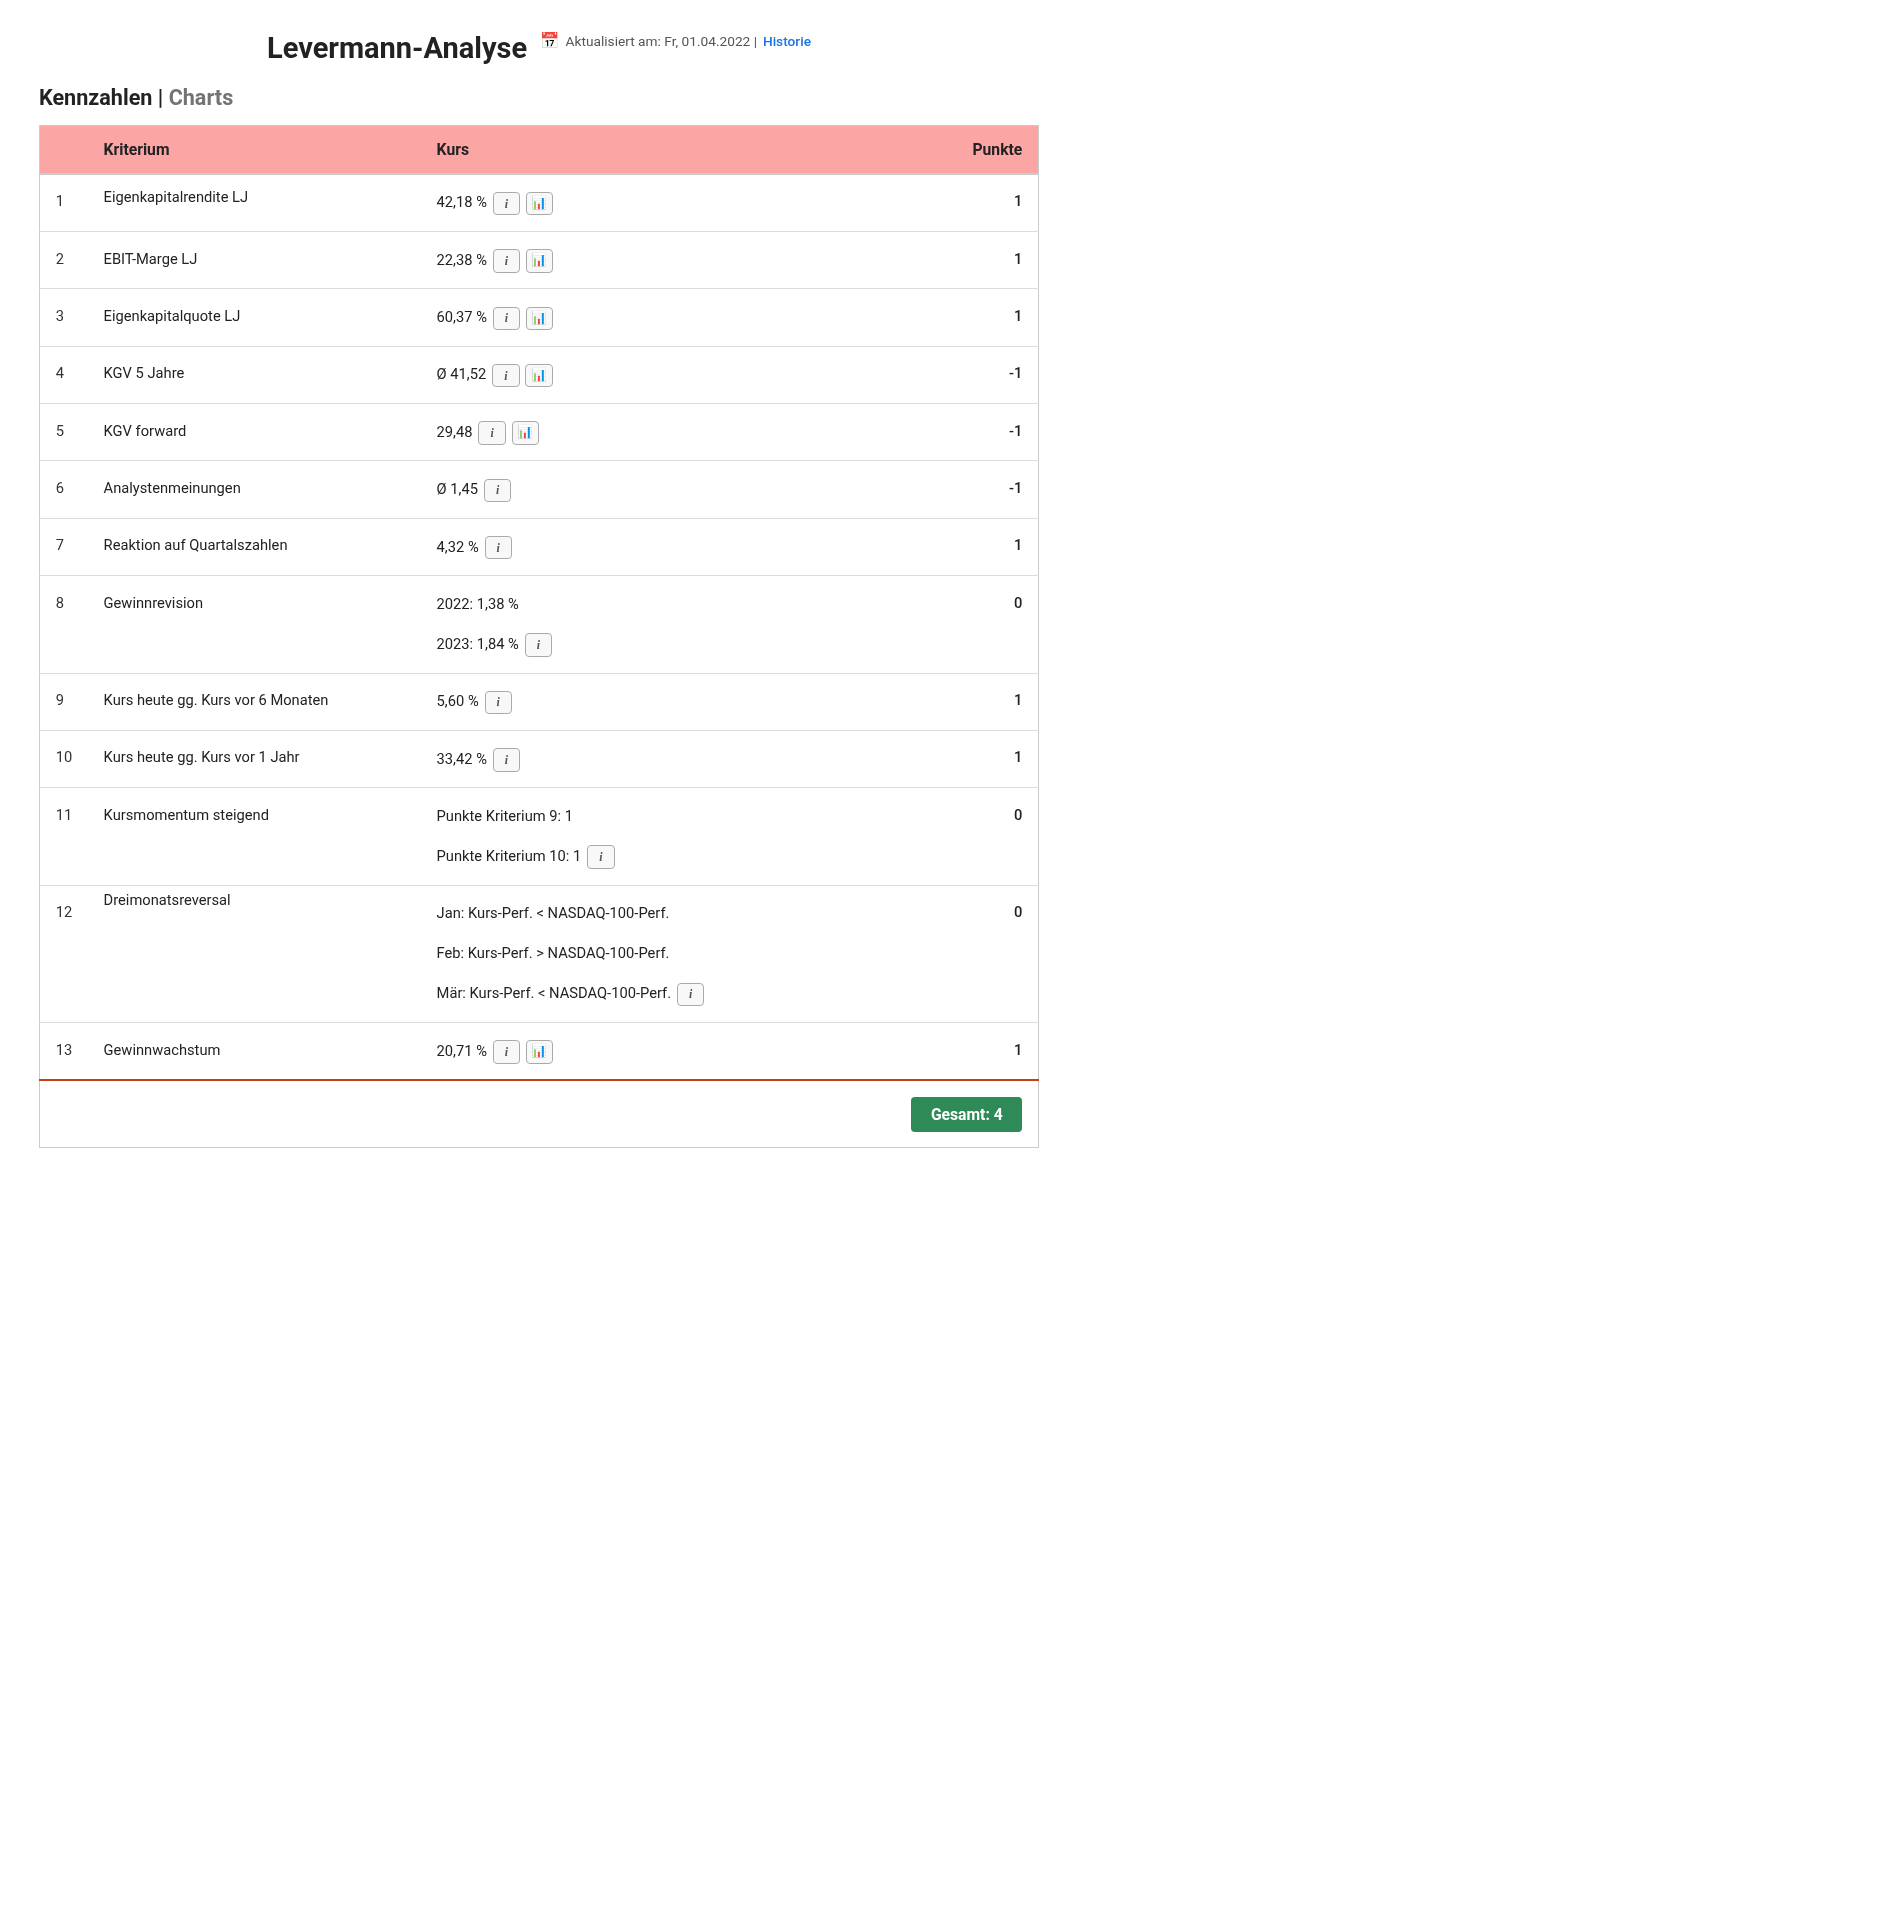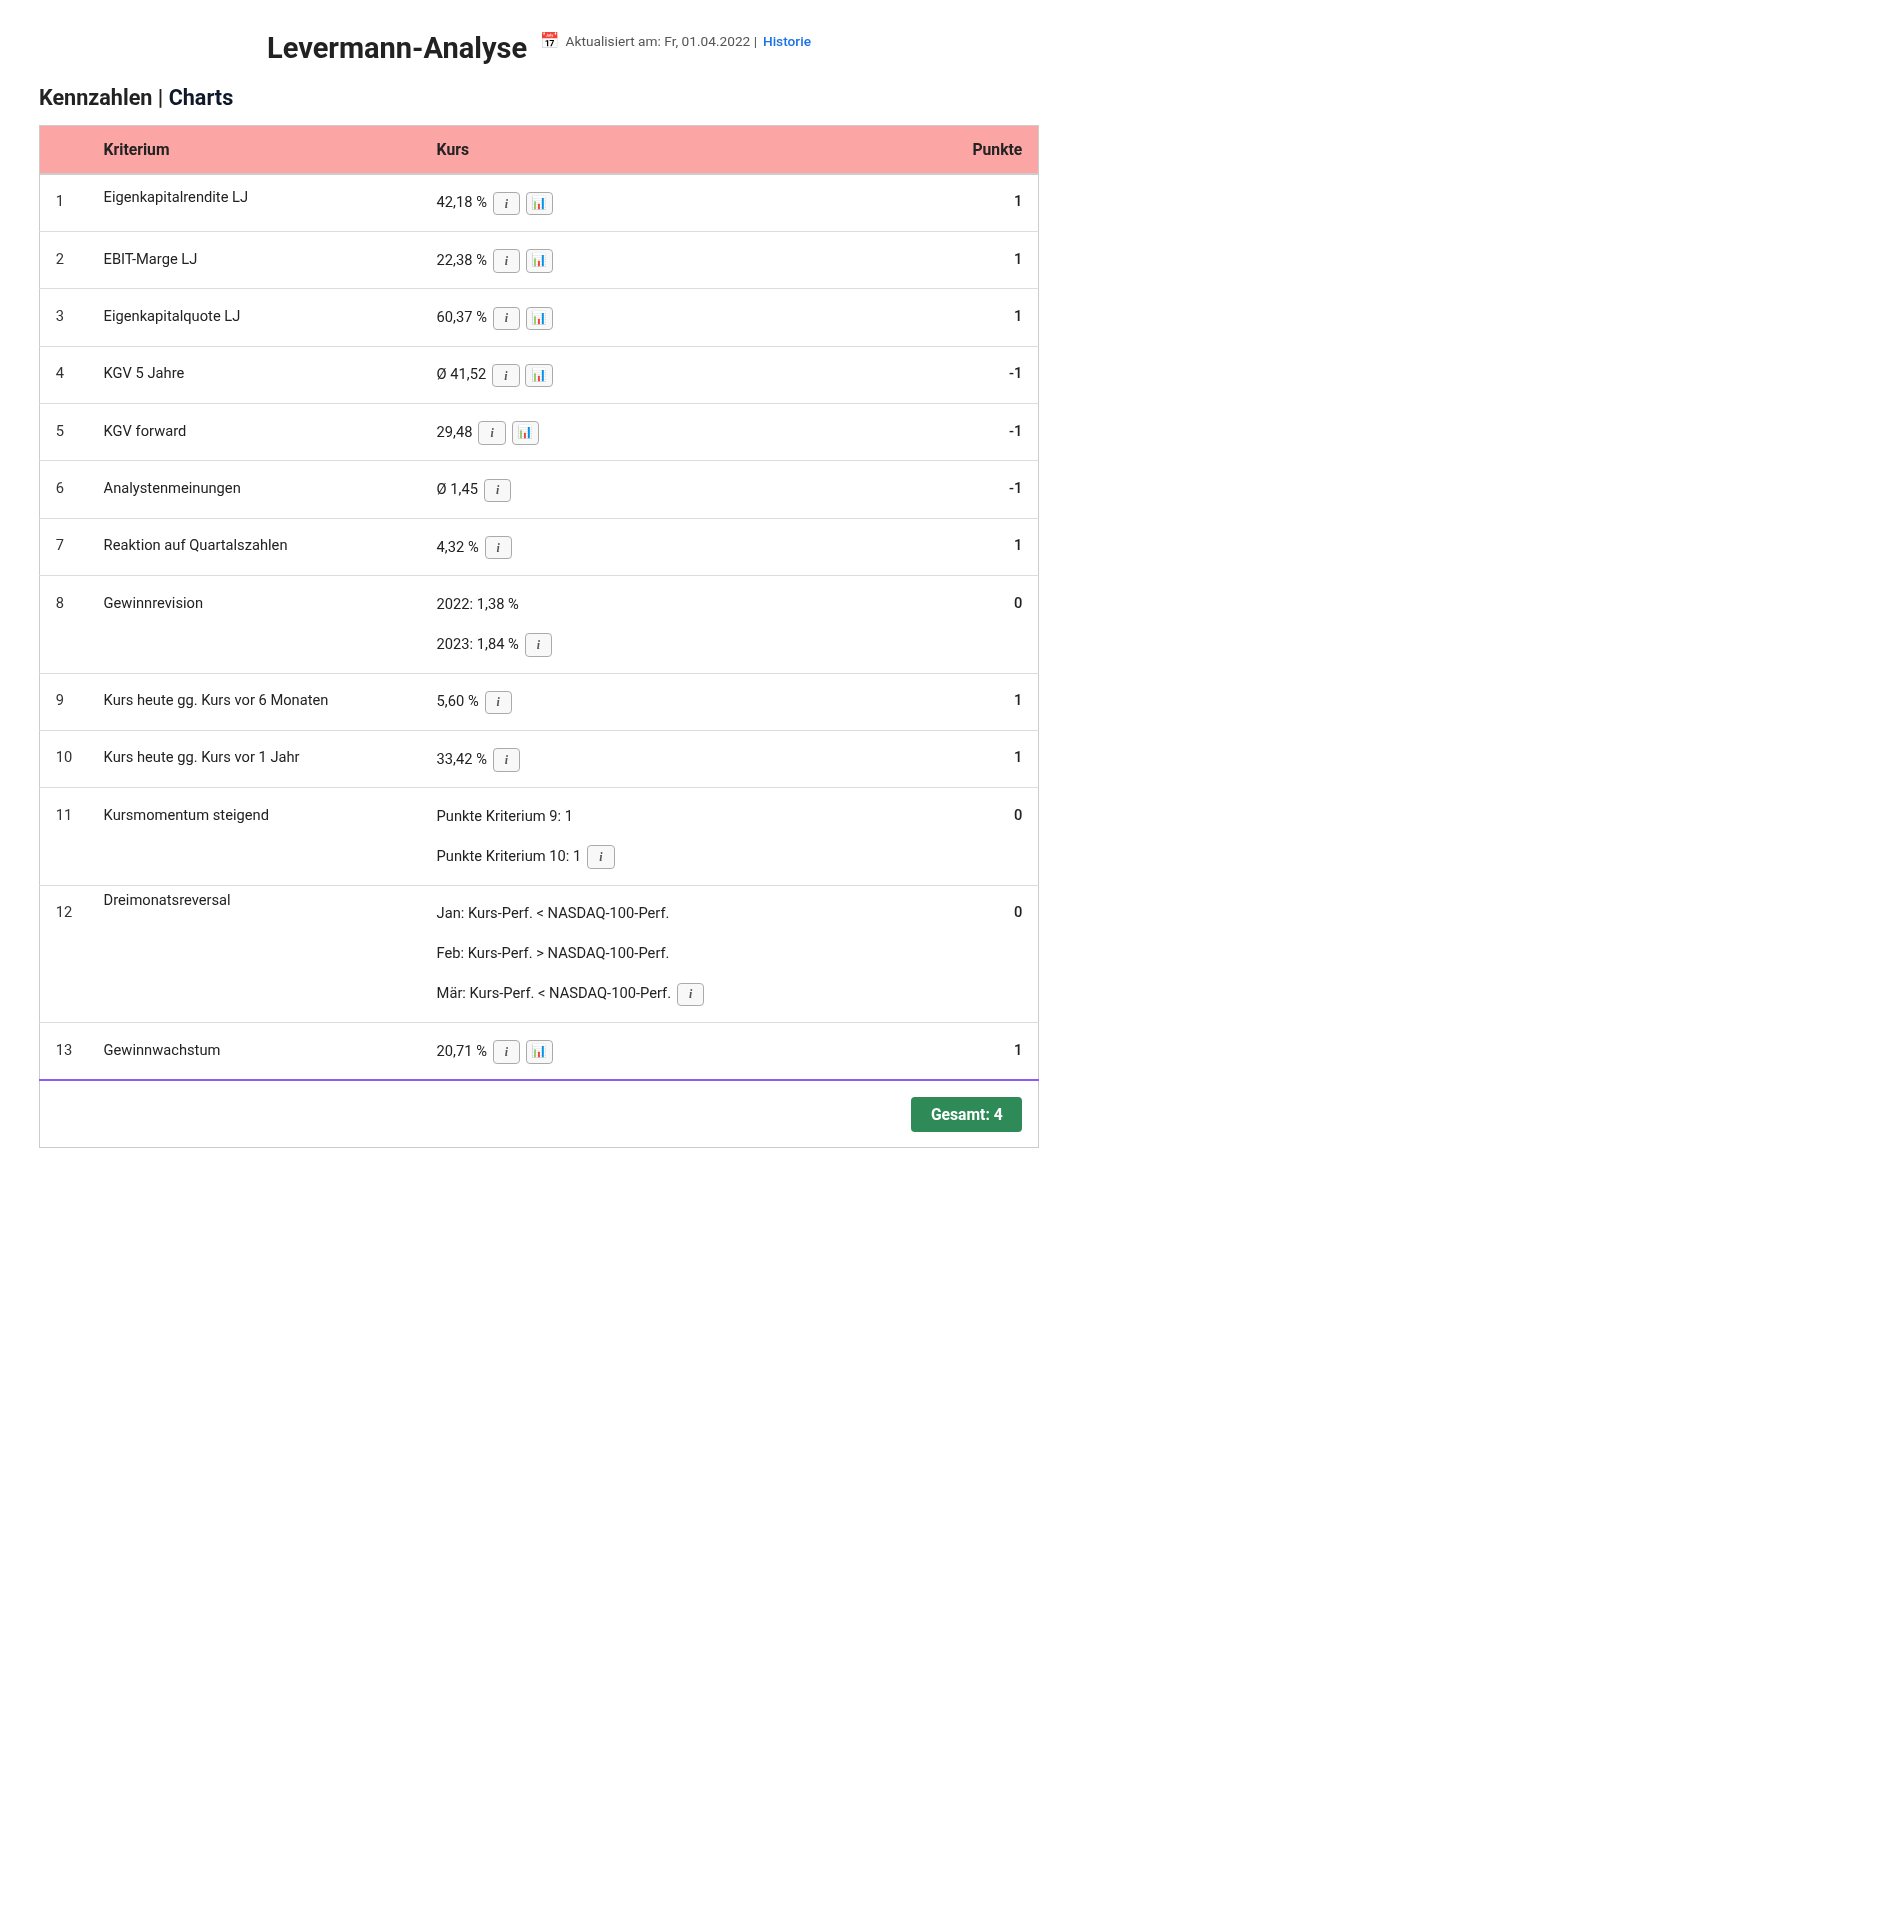--- a/index.html
+++ b/index.html
@@ -40,21 +40,21 @@
     }
 
     .section-heading {
       font-size: 21.6px;
       font-weight: 700;
       margin-bottom: 15.7px;
       margin-top: 3.9px;
     }
 
     .section-heading .charts-label {
-      color: #0f172a;
+      color: #737373;
       margin-top: 20px;
     }
 
     table {
       width: 100%;
       border-collapse: collapse;
       border: 1px solid #ccc;
     }
 
     thead tr {
@@ -142,21 +142,21 @@
     }
 
     .icon-btn.chart-btn {
       font-style: normal;
       font-family: sans-serif;
       font-size: 12.7px;
     }
 
     .footer-row td {
       padding: 15.7px 15.7px;
-      border-top: 2px solid #8b5cf6;
+      border-top: 2px solid #c2410c;
     }
 
     .gesamt-badge {
       display: inline-block;
       background: #2e8b57;
       color: #fff;
       font-weight: 700;
       font-size: 15.7px;
       padding: 7.8px 19.6px;
       border-radius: 3.9px;

